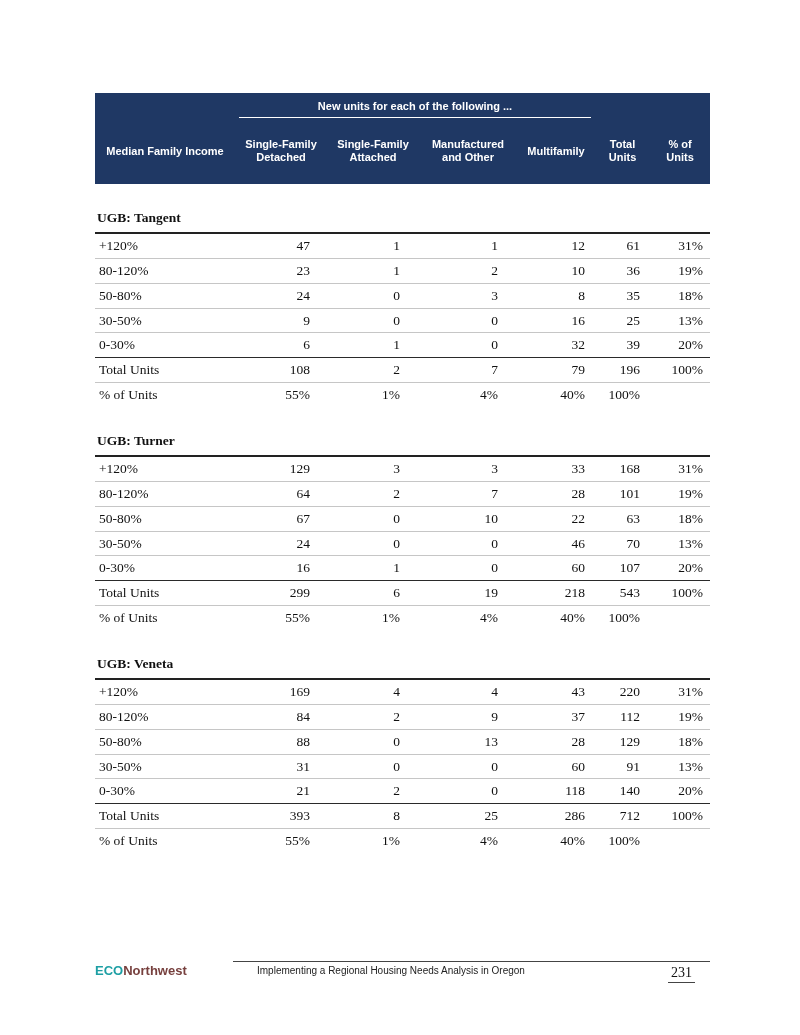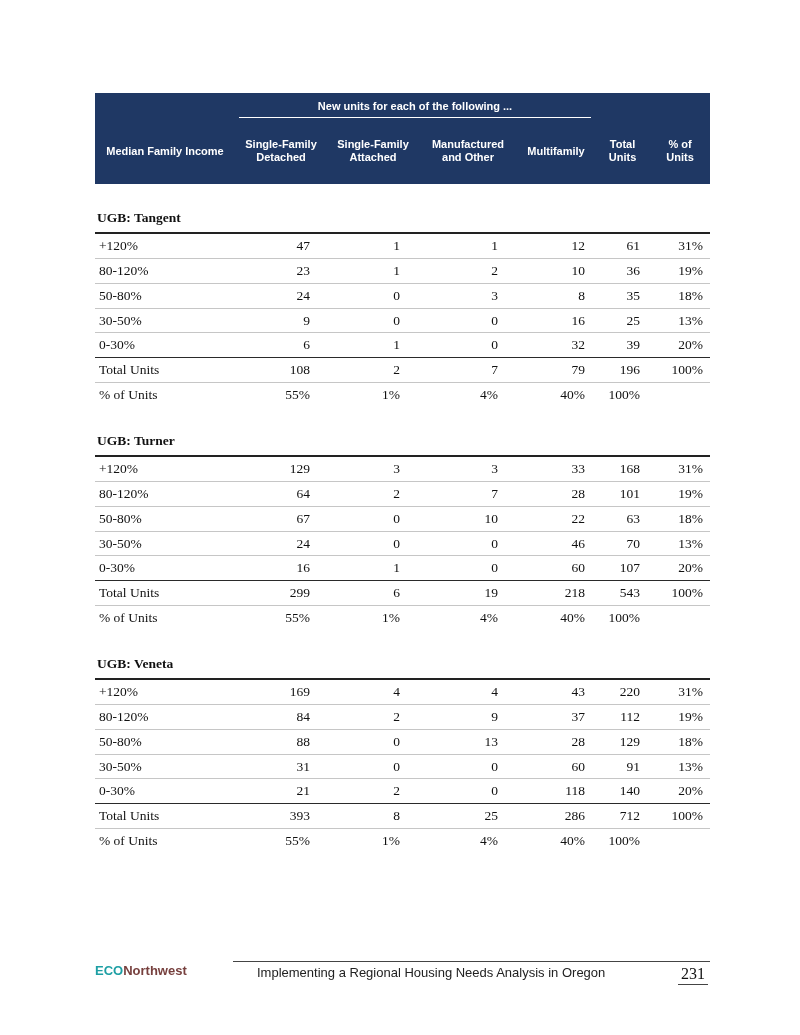--- a/index.html
+++ b/index.html
@@ -47,22 +47,22 @@
   .last-data-row td { border-bottom:1px solid #2a2a2a; }
   .total-row td { border-bottom:1px solid #c6c6c6; }
   .percent-row td { border-bottom:none; }
 
   
   .footer { position:absolute; left:95px; top:961px; width:615px; display:flex; align-items:flex-start; }
   .logo { width:138px; font-family:"Liberation Sans", sans-serif; font-weight:700; font-size:13px; padding-top:2px; }
   .logo-a { color: var(--logo-primary, #1D9FA4); }
   .logo-b { color: var(--logo-secondary, #77403E); }
   .footer-rule { flex:1; border-top:1px solid #444; display:flex; justify-content:space-between; align-items:flex-start; padding-top:3px; }
-  .footer-title { font-family:"Liberation Sans", sans-serif; font-size:13px; color:#222; margin-left:24px; }
-  .page-number { font-family:"Liberation Serif", serif; font-size:16px; color:#111; border-bottom:1px solid #444; padding:0 3px 1px 3px; margin-right:2px; }
+  .footer-title { font-family:"Liberation Sans", sans-serif; font-size:10px; color:#222; margin-left:24px; }
+  .page-number { font-family:"Liberation Serif", serif; font-size:14px; color:#111; border-bottom:1px solid #444; padding:0 3px 1px 3px; margin-right:15px; }
 </style>
 </head>
 <body>
 
 <div class="page">
 
   <div class="content">
     <table>
       <colgroup>
         <col style="width:140px">

